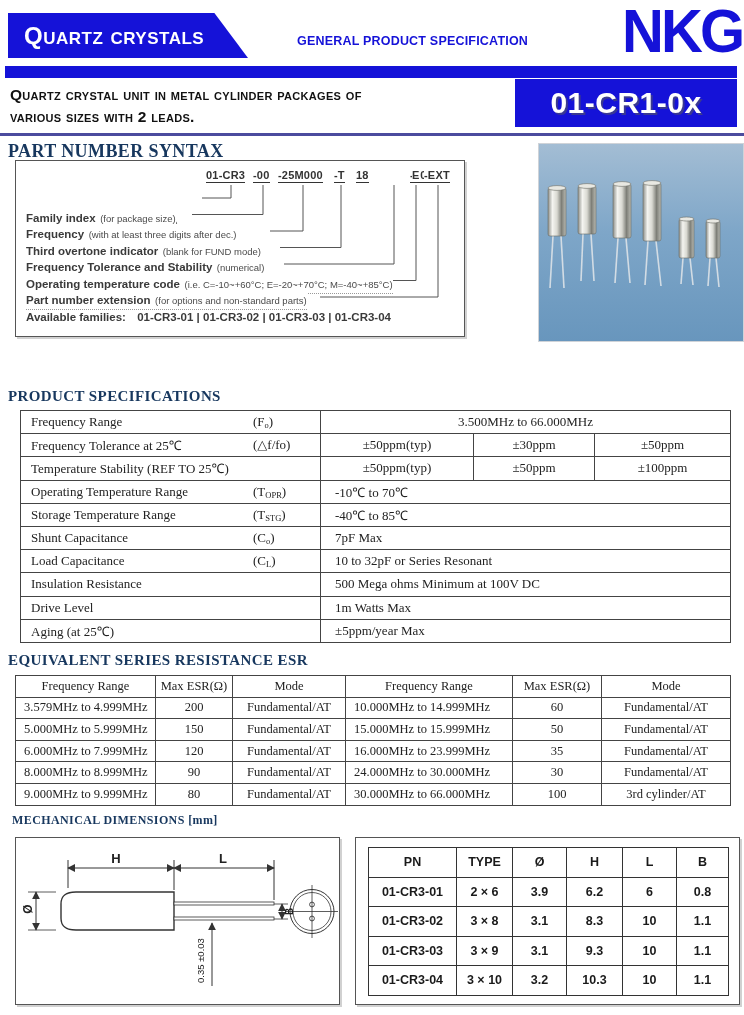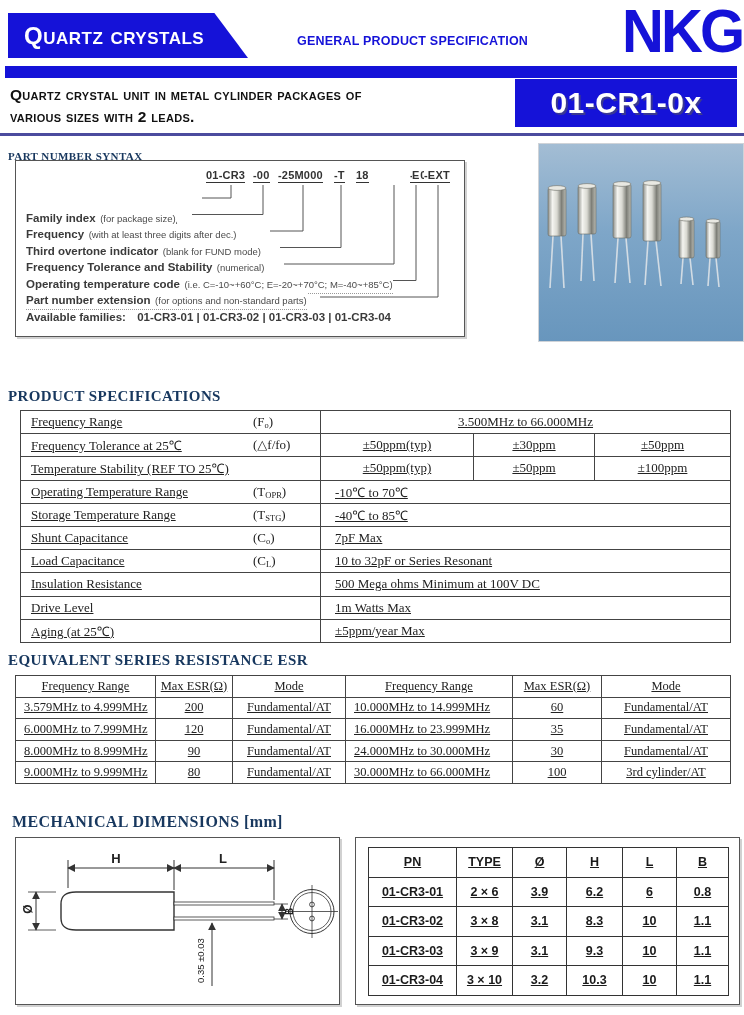--- a/index.html
+++ b/index.html
@@ -69,21 +69,21 @@
   .families { position:absolute; left:10px; top:150px; font-size:11.5px; font-weight:bold; color:#3a3a3a; }
   .families .fam-list { margin-left:8px; }
 
   
   .photo {
     position:absolute; left:538px; top:143px; width:206px; height:199px;
     background:linear-gradient(180deg,#a3bdd4 0%, #7ea6c8 45%, #6896bd 100%);
     border:1px solid #cfd3d8;
   }
   
-  table { border-collapse:collapse; table-layout:fixed;text-decoration:underline; }
+  table { border-collapse:collapse; table-layout:fixed; }
   .spec-table { position:absolute; left:20px; top:410px; width:710px;
     font-family:"Liberation Serif", serif; font-size:13px; color:#222; }
   .spec-table td { border:1px solid #444; height:23.2px; padding:0 8px; position:relative; }
   .spec-table .lblcell { padding-left:10px; }
   .spec-table .sym { position:absolute; left:232px; top:50%; transform:translateY(-50%); white-space:nowrap; }
   .sub { font-size:8.5px; letter-spacing:0; position:relative; top:2px; }
   .spec-table .ctr { text-align:center; }
   .spec-table .lft { text-align:left; padding-left:14px; }
 
   .esr-table { position:absolute; left:15px; top:675px; width:715px;
@@ -118,21 +118,21 @@
   <div class="blue-bar"></div>
   <div class="subtitle">
     <div>Quartz crystal unit in metal cylinder packages of</div>
     <div>various sizes with 2 leads.</div>
   </div>
   <div class="badge">
     <span>01-CR1-0x</span>
   </div>
   <div class="rule"></div>
 
-  <div class="sec-title" style="left:8px; top:150px; font-size:11px;">PART NUMBER SYNTAX</div>
+  <div class="sec-title" style="left:8px; top:141px; font-size:18px;">PART NUMBER SYNTAX</div>
 
   <div class="syntax-box">
     <svg class="syntax-lines" viewBox="0 0 450 177">
       <path d="M186,37 H215 V24" fill="none" stroke="#555" stroke-width="1"></path>
       <path d="M176,53.5 H247 V24" fill="none" stroke="#555" stroke-width="1"></path>
       <path d="M254,70 H287 V24" fill="none" stroke="#555" stroke-width="1"></path>
       <path d="M264,86.5 H325 V24" fill="none" stroke="#555" stroke-width="1"></path>
       <path d="M268,103 H378 V24" fill="none" stroke="#555" stroke-width="1"></path>
       <path d="M368,119.5 H400 V24" fill="none" stroke="#555" stroke-width="1"></path>
       <path d="M304,136 H422 V24" fill="none" stroke="#555" stroke-width="1"></path>
@@ -311,20 +311,28 @@
     </tr>
     <tr>
       <td class="fr">3.579MHz to 4.999MHz</td>
           <td>200</td>
           <td>Fundamental/AT</td>
       <td class="fr">10.000MHz to 14.999MHz</td>
           <td>60</td>
           <td>Fundamental/AT</td>
     </tr>
     <tr>
+      <td class="fr">5.000MHz to 5.999MHz</td>
+          <td>150</td>
+          <td>Fundamental/AT</td>
+      <td class="fr">15.000MHz to 15.999MHz</td>
+          <td>50</td>
+          <td>Fundamental/AT</td>
+    </tr>
+    <tr>
       <td class="fr">6.000MHz to 7.999MHz</td>
           <td>120</td>
           <td>Fundamental/AT</td>
       <td class="fr">16.000MHz to 23.999MHz</td>
           <td>35</td>
           <td>Fundamental/AT</td>
     </tr>
     <tr>
       <td class="fr">8.000MHz to 8.999MHz</td>
           <td>90</td>
@@ -337,21 +345,21 @@
       <td class="fr">9.000MHz to 9.999MHz</td>
           <td>80</td>
           <td>Fundamental/AT</td>
       <td class="fr">30.000MHz to 66.000MHz</td>
           <td>100</td>
           <td>3rd cylinder/AT</td>
     </tr>
   </tbody>
     </table>
 
-  <div class="sec-title" style="left:12px; top:813px; font-size:16px;">MECHANICAL DIMENSIONS  [mm]</div>
+  <div class="sec-title" style="left:12px; top:813px; font-size:12px;">MECHANICAL DIMENSIONS  [mm]</div>
 
   <div class="mech-box">
     <svg width="322" height="165" viewBox="0 0 322 165">
       <defs>
         <marker id="ar" viewBox="0 0 10 10" refX="9" refY="5" markerWidth="8" markerHeight="8" orient="auto-start-reverse">
           <path d="M0,0 L10,5 L0,10 z" fill="#333"></path>
         </marker>
       </defs>
       <g stroke="#333" stroke-width="1" fill="none">
 

